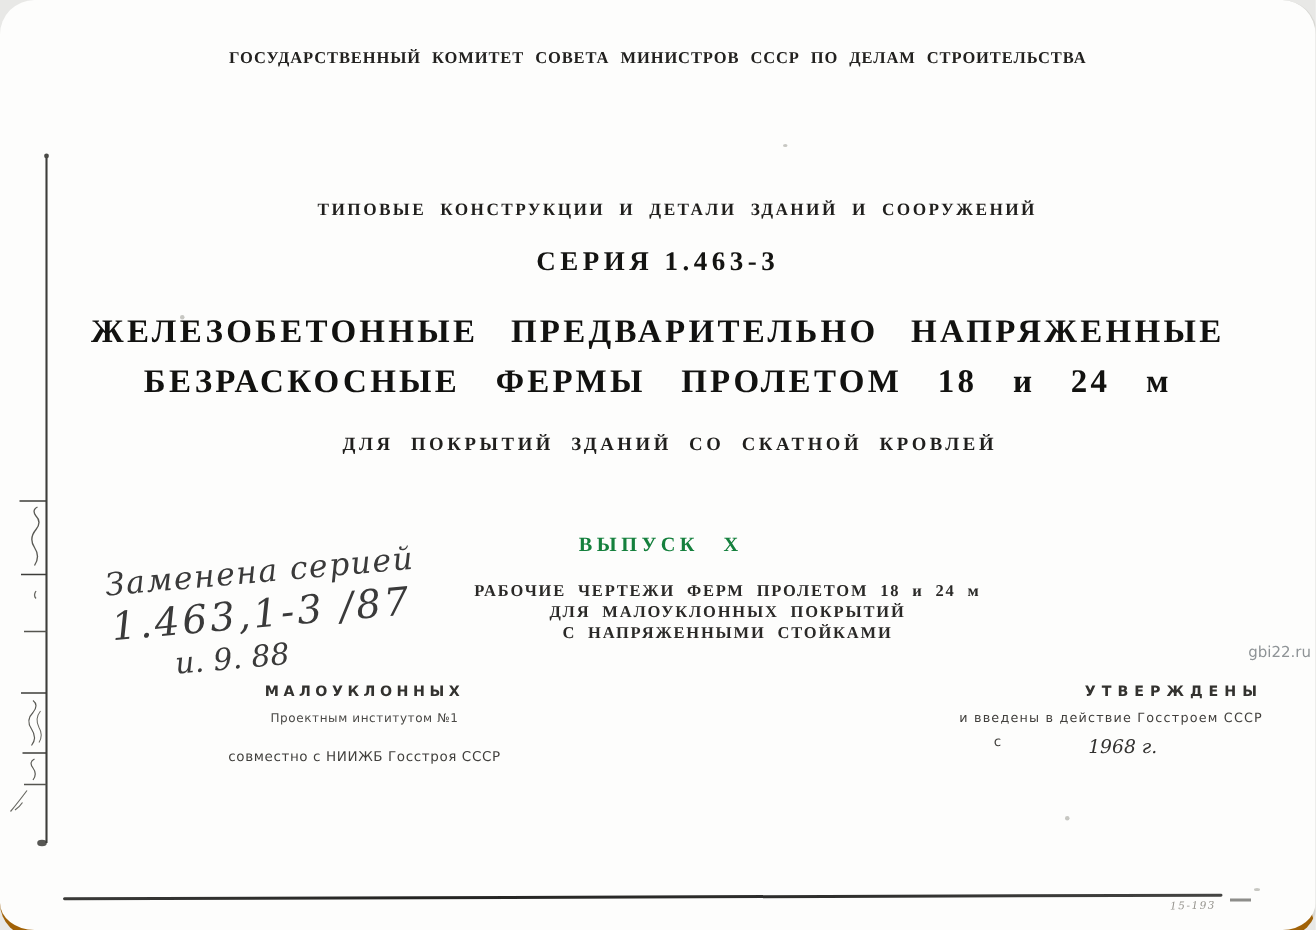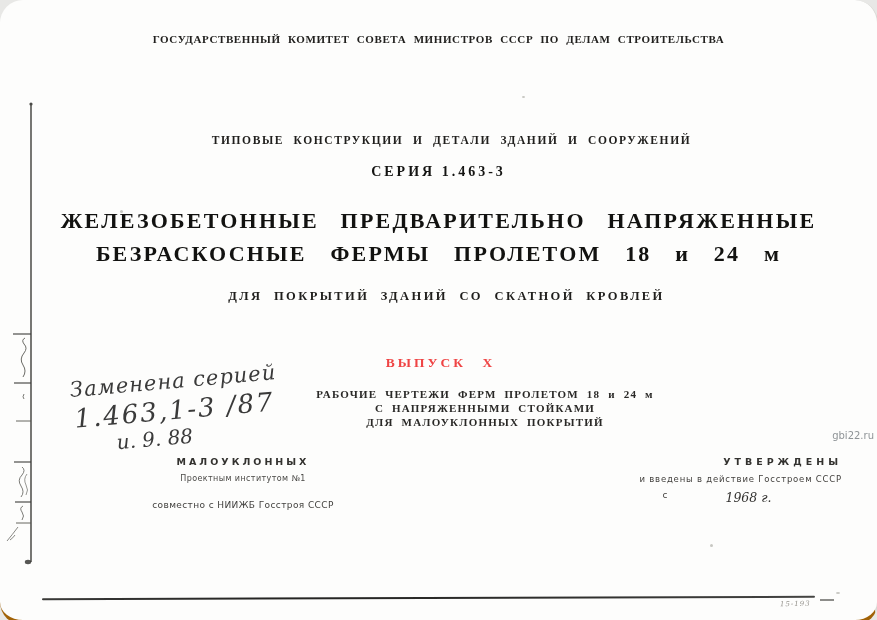--- a/index.html
+++ b/index.html
@@ -30,21 +30,21 @@
   }
   .collection {
     left: 0; right: 0; top: 134px;
     font-size: 11.5px; font-weight: bold;
     letter-spacing: 1.6px; word-spacing: 5px;
     color: #201f1d;
     padding-left: 26px;
   }
   .series {
     left: 0; right: 0; top: 164px;
-    font-size: 14px; font-weight: bold;
+    font-size: 18px; font-weight: bold;
     letter-spacing: 3px;
     color: #141412;
   }
   .title-1 {
     left: 0; right: 0; top: 208px;
     font-size: 22px; font-weight: bold;
     letter-spacing: 2.2px; word-spacing: 14px;
     color: #121210;
   }
   .title-2 {
@@ -56,21 +56,21 @@
   .application {
     left: 16px; right: 0; top: 289px;
     font-size: 12.5px; font-weight: bold;
     letter-spacing: 2.4px; word-spacing: 6px;
     color: #201f1d;
   }
   .issue {
     left: 4px; right: 0; top: 355px;
     font-size: 13.5px; font-weight: bold;
     letter-spacing: 3px; word-spacing: 10px;
-    color: #ef4444;
+    color: #15803d;
   }
   .contents {
     left: 300px; top: 387px; width: 370px;
     font-size: 11px; font-weight: bold;
     letter-spacing: 1.2px; word-spacing: 4px;
     line-height: 14px;
     color: #2a2927;
     text-align: center;
   }
   .handwriting {
@@ -178,22 +178,22 @@
 
   <div class="abs ctr title-1">ЖЕЛЕЗОБЕТОННЫЕ ПРЕДВАРИТЕЛЬНО НАПРЯЖЕННЫЕ</div>
   <div class="abs ctr title-2">БЕЗРАСКОСНЫЕ ФЕРМЫ ПРОЛЕТОМ 18 и 24 м</div>
 
   <div class="abs ctr application">ДЛЯ ПОКРЫТИЙ ЗДАНИЙ СО СКАТНОЙ КРОВЛЕЙ</div>
 
   <div class="abs ctr issue">ВЫПУСК X</div>
 
   <div class="abs contents">
     <div>РАБОЧИЕ ЧЕРТЕЖИ ФЕРМ ПРОЛЕТОМ 18 и 24 м</div>
+    <div>ДЛЯ МАЛОУКЛОННЫХ ПОКРЫТИЙ</div>
     <div>С НАПРЯЖЕННЫМИ СТОЙКАМИ</div>
-    <div>ДЛЯ МАЛОУКЛОННЫХ ПОКРЫТИЙ</div>
   </div>
 
   <div class="abs handwriting">
     <div class="hw-1">Заменена серией</div>
     <div class="hw-2">1.463,1-3 /87</div>
     <div class="hw-3">и. 9. 88</div>
   </div>
 
   <div class="abs developed">
     <div class="heading">МАЛОУКЛОННЫХ</div>

